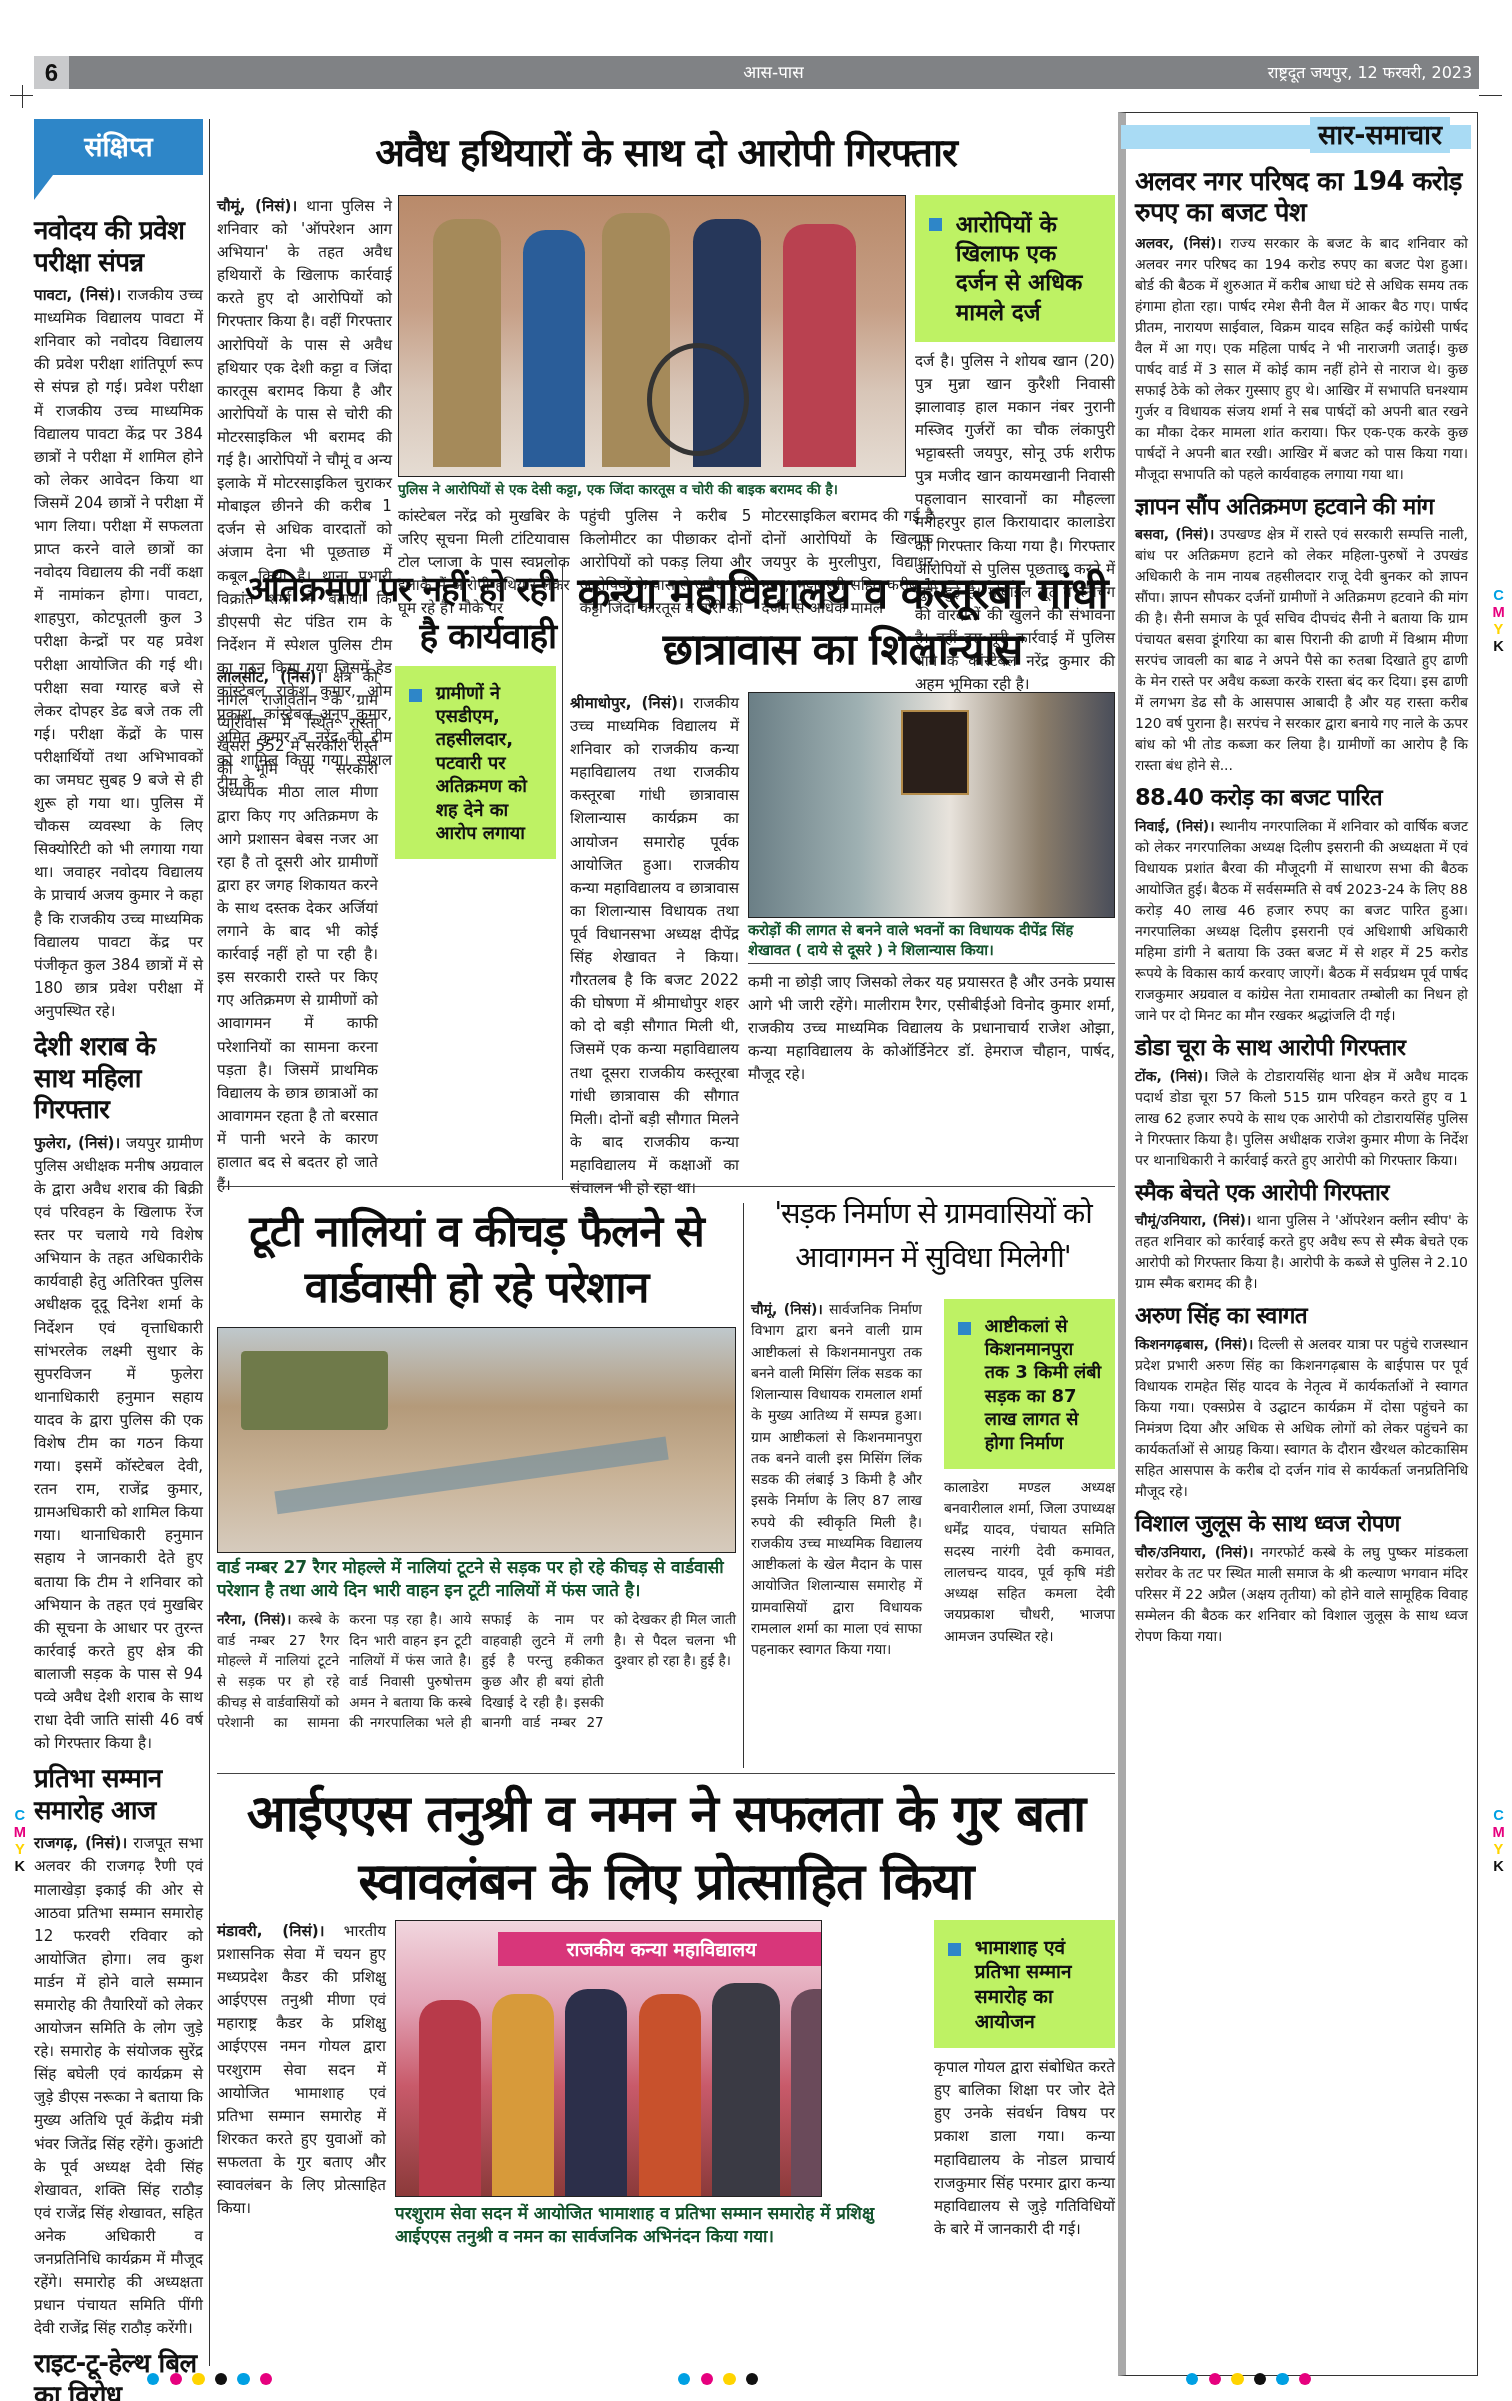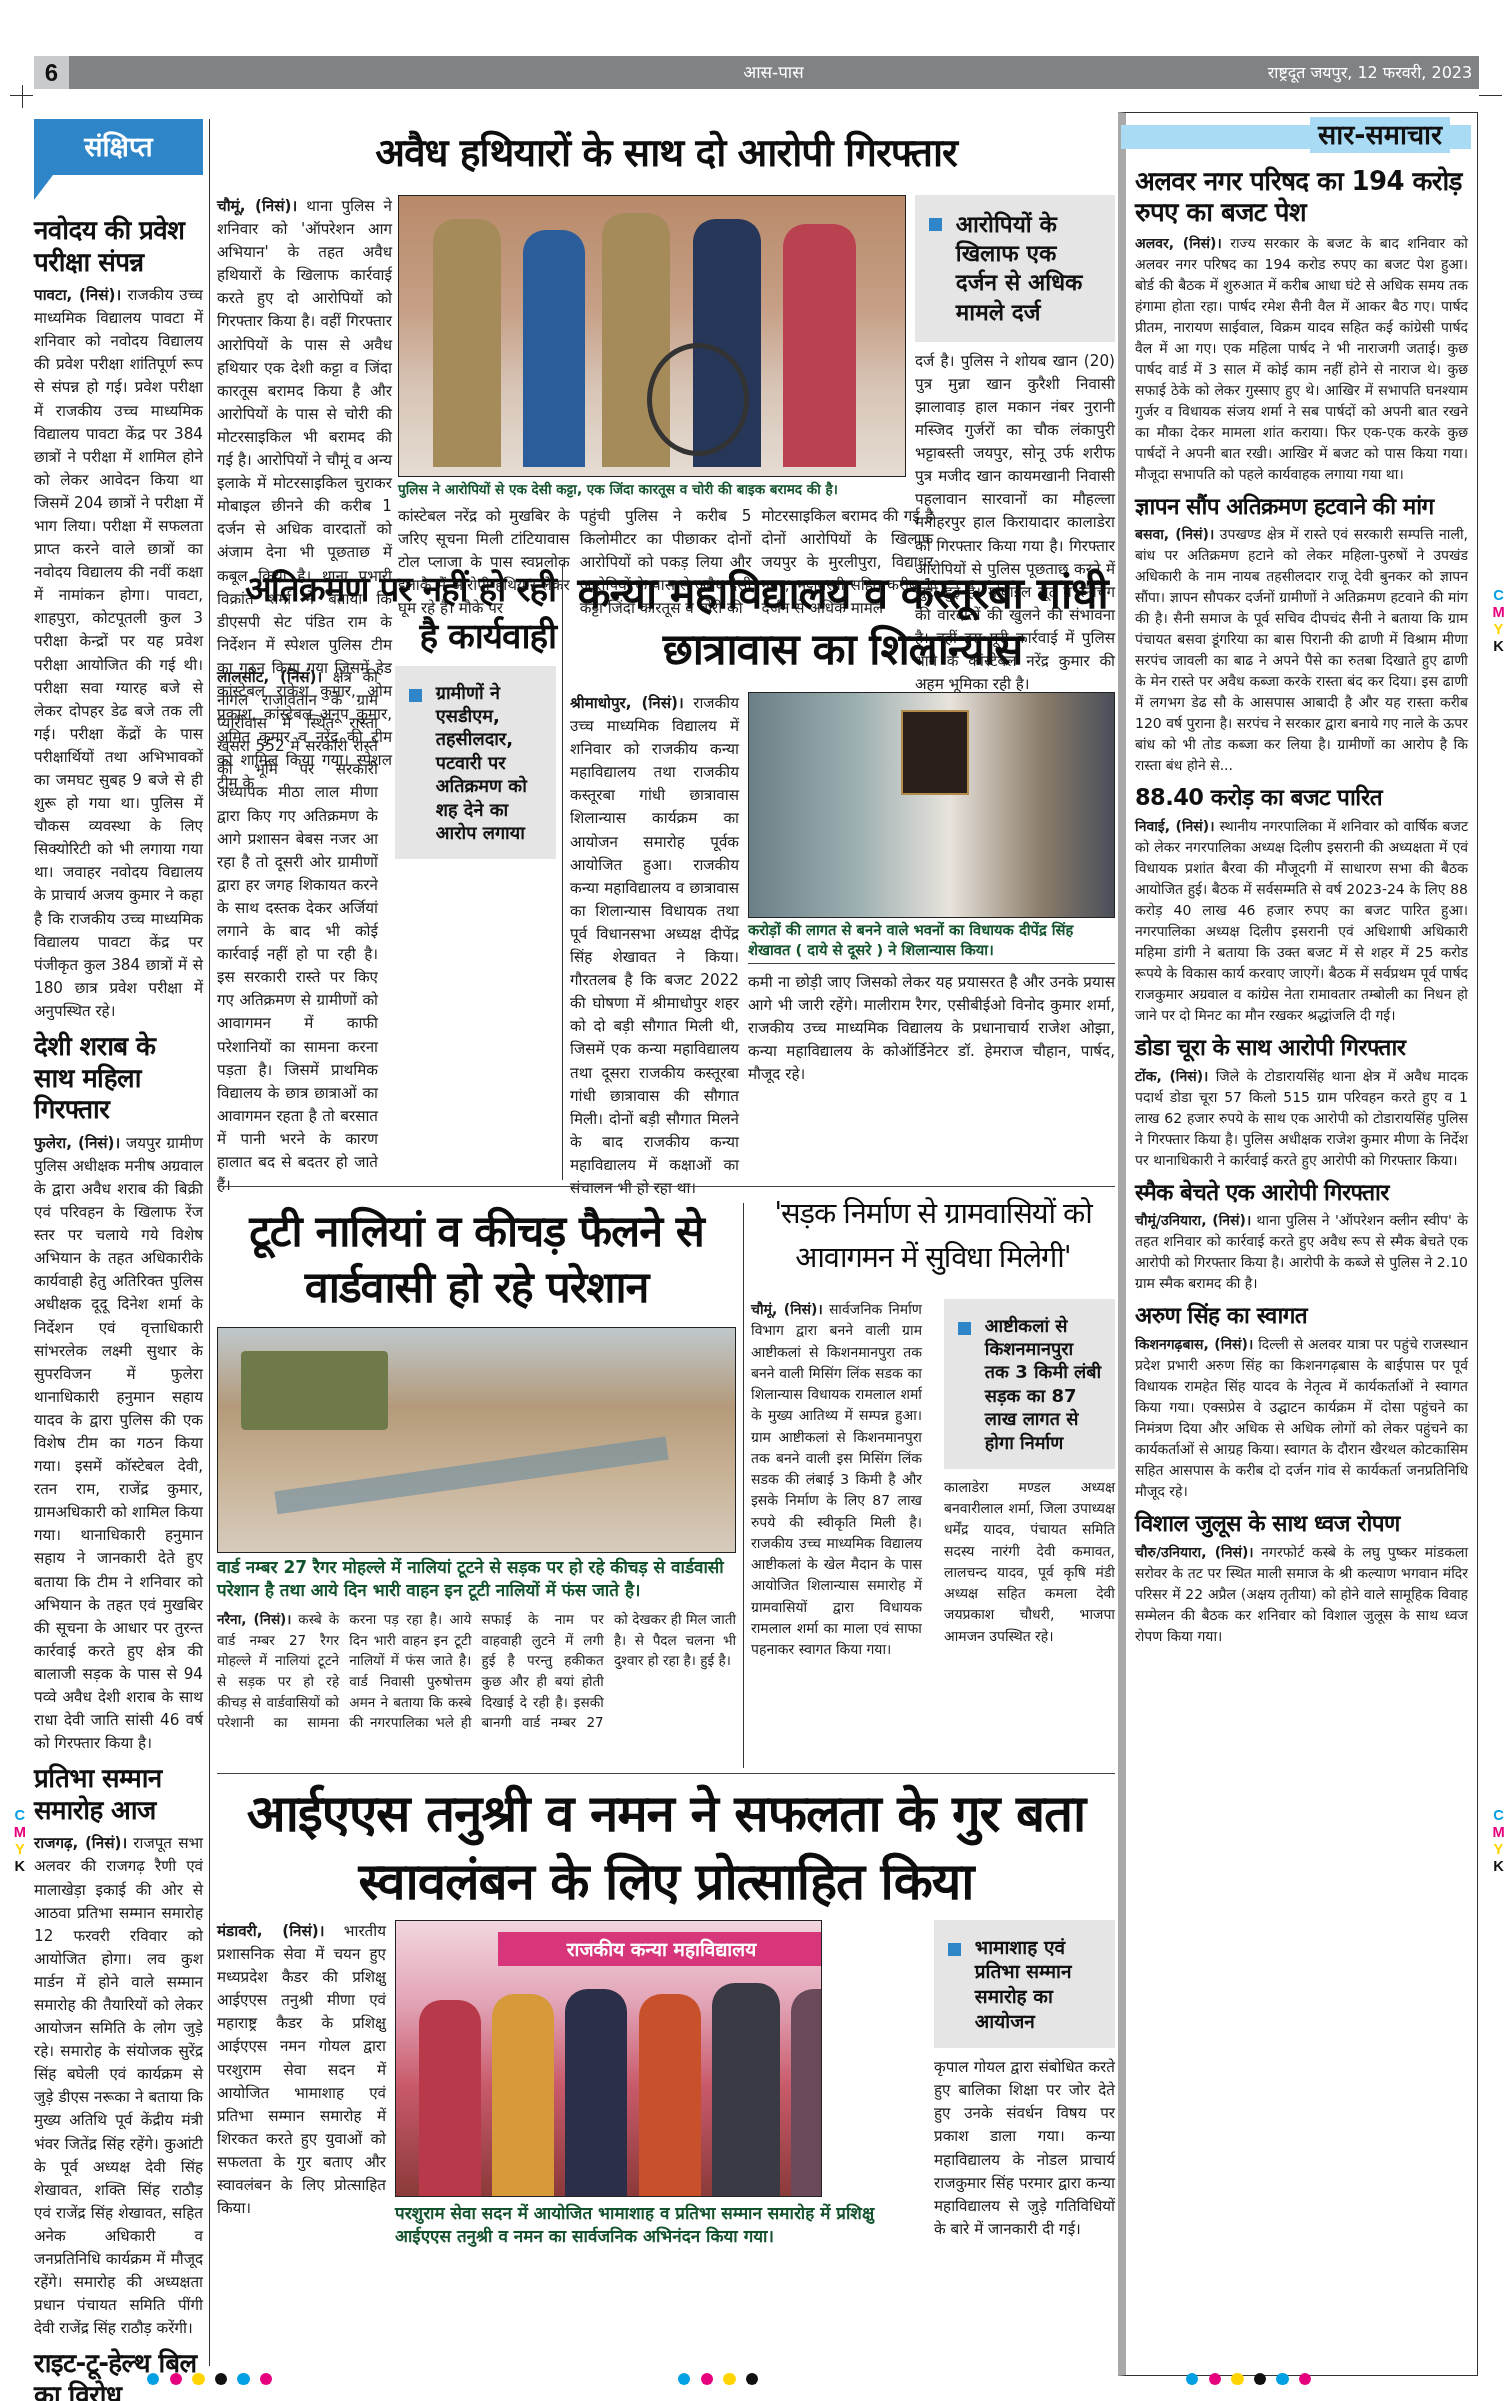--- a/index.html
+++ b/index.html
@@ -16,21 +16,21 @@
   .rule-h { position: absolute; height: 1.1px; background: #444; }
 
   .sankshipt { position: absolute; left: 34px; top: 119px; width: 169px; height: 56px; background: #2e86c8; color: #fff; font-size: 27px; font-weight: bold; text-align: center; line-height: 56px; }
   .sankshipt-tail { position: absolute; left: 34px; top: 175px; width: 0; height: 0; border-left: 19px solid #2e86c8; border-bottom: 25px solid transparent; }
 
   .brief-h { font-weight: bold; font-size: 26px; line-height: 1.22; margin: 8px 0 5.6px; letter-spacing: -0.6px; }
   .body-t { font-size: 15.2px; line-height: 1.52; text-align: justify; color: #1a1a1a; }
   .body-t b { font-weight: bold; }
 
   .hl-xl { font-family: "DejaVu Serif", "Liberation Serif", serif; font-weight: bold; letter-spacing: -1.1px; color: #0d0d0d; }
-  .callout { background: #e5e5e5; padding: 14.7px 13.6px 14.7px 13.6px; display: flex; gap: 13.6px; }
+  .callout { background: #bef264; padding: 14.7px 13.6px 14.7px 13.6px; display: flex; gap: 13.6px; }
   .callout .sq { flex: 0 0 13.6px; width: 13.6px; height: 13.6px; background: #2e86c8; margin-top: 8px; }
   .callout .txt { font-weight: bold; font-size: 22.6px; line-height: 1.3; color: #111; }
 
   .photo { position: absolute; border: 1.1px solid #222; overflow: hidden; }
   .caption { position: absolute; font-weight: bold; font-size: 17px; line-height: 1.35; color: #14532d; }
 
   .sar-band { position: absolute; left: 1121px; top: 125px; width: 350px; height: 24px; background: #a9dbf4; }
   .sar-label { position: absolute; left: 1310px; top: 117px; background: #a9dbf4; padding: 0 8px; font-weight: bold; font-size: 27px; color: #111; line-height: 36px; }
   .right-frame { position: absolute; left: 1118px; top: 112px; width: 360px; height: 2264px; border: 1.1px solid #333; border-left: 8px solid #a9a9a9; }
   .r-h { font-weight: bold; font-size: 22.6px; line-height: 1.2; margin: 8px 0 4.5px; letter-spacing: -0.6px; }

